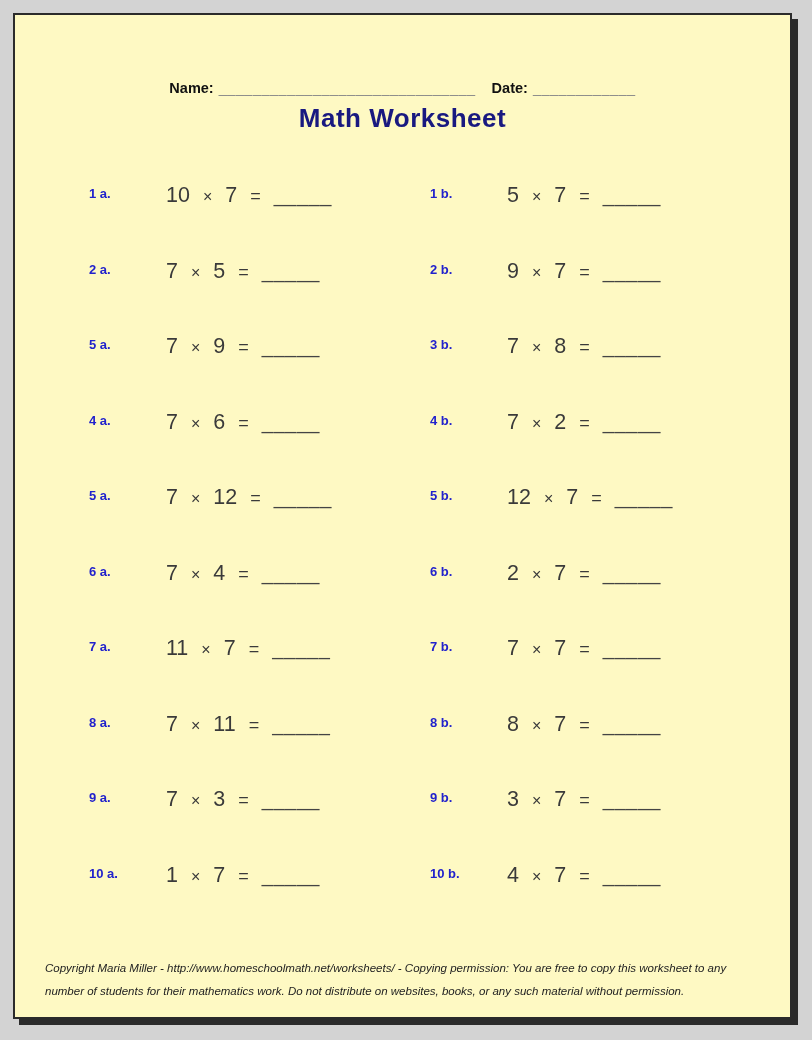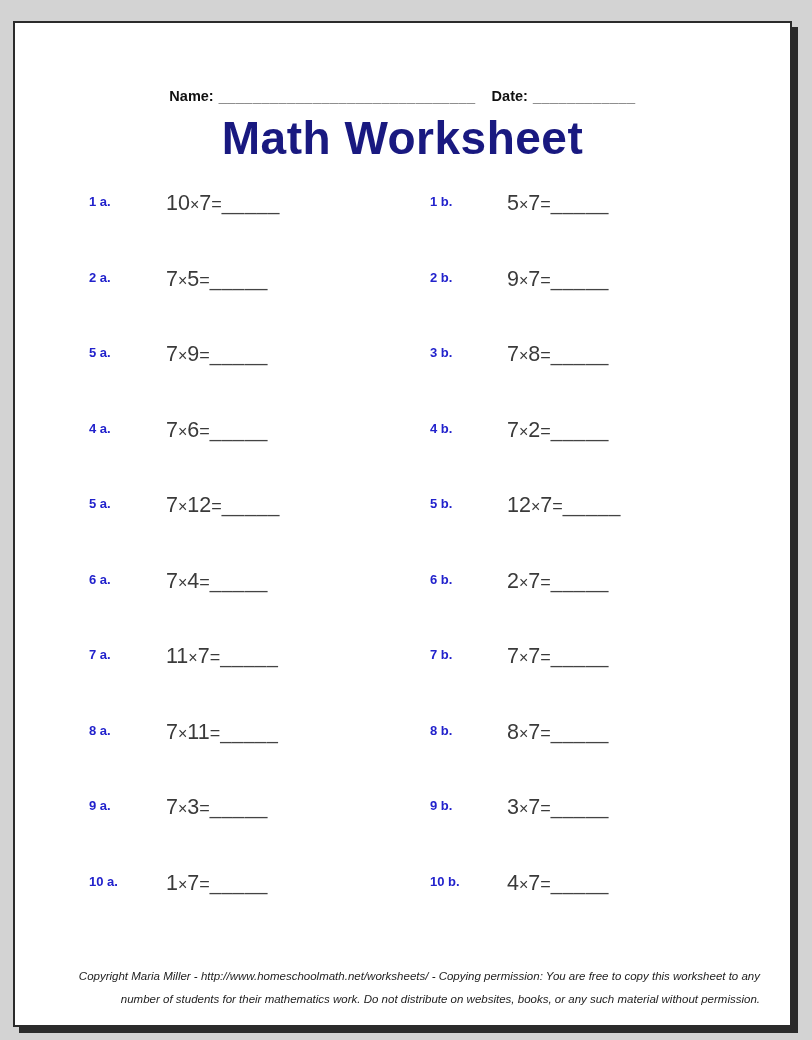--- a/index.html
+++ b/index.html
@@ -7,24 +7,24 @@
     padding: 0;
     width: 812px;
     height: 1040px;
     background: #d3d3d3;
     font-family: "Liberation Sans", sans-serif;
     overflow: hidden;
   }
   .paper {
     position: absolute;
     left: 13px;
-    top: 21px;
+    top: 13px;
     width: 779px;
     height: 1006px;
-    background: #ffffff;
+    background: #fef9c3;
     border: 2px solid #2b2b2b;
     box-shadow: 6px 6px 0 #2b2b2b;
     box-sizing: border-box;
   }
   .header-row {
     position: absolute;
     top: 20px;
     left: 0;
     right: 0;
     display: flex;
@@ -42,21 +42,21 @@
     margin-left: 5px;
     letter-spacing: 0.5px;
   }
   .date-label { margin-left: 16px; margin-top: 45px; }
   .title {
     position: absolute;
     top: 88px;
     left: 0;
     right: 0;
     text-align: center;
-    font-size: 46px;
+    font-size: 26px;
     font-weight: bold;
     color: #191980;
     letter-spacing: 0.5px;
   }
   .problems {
     position: absolute;
     top: 168px;
     left: 74px;
     right: 20px;
     display: grid;
@@ -74,37 +74,38 @@
     flex: 0 0 77px;
     font-size: 13px;
     font-weight: bold;
     color: #2222cc;
     padding-top: 3px;
     white-space: nowrap;
   }
   .pexpr {
     display: flex;
     align-items: baseline;
+    gap: 13px;
     color: #3a3a3a;
     white-space: nowrap;
   }
   .num { font-size: 21.5px; }
   .times { font-size: 16px; color: #3a3a3a; }
   .eq { font-size: 18px; color: #3a3a3a; }
   .blank {
     font-size: 20px;
     color: #444;
     letter-spacing: 0.5px;
   }
   .footer {
     position: absolute;
     bottom: 14px;
     left: 30px;
     right: 30px;
-    text-align: right;
+    text-align: left;
     font-style: italic;
     font-size: 11.5px;
     line-height: 2;
     color: #222;
   }
 </style>
 </head>
 <body>
 
 <div class="paper">

